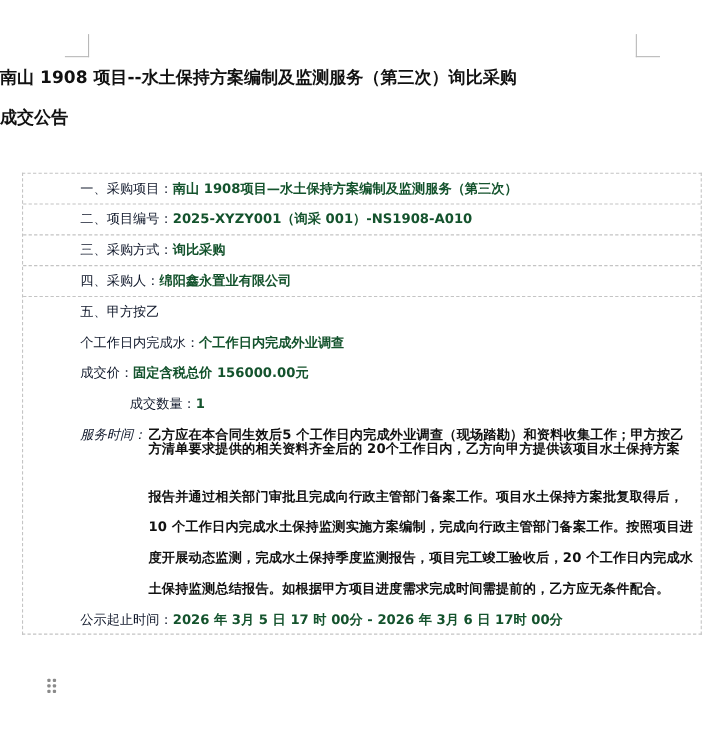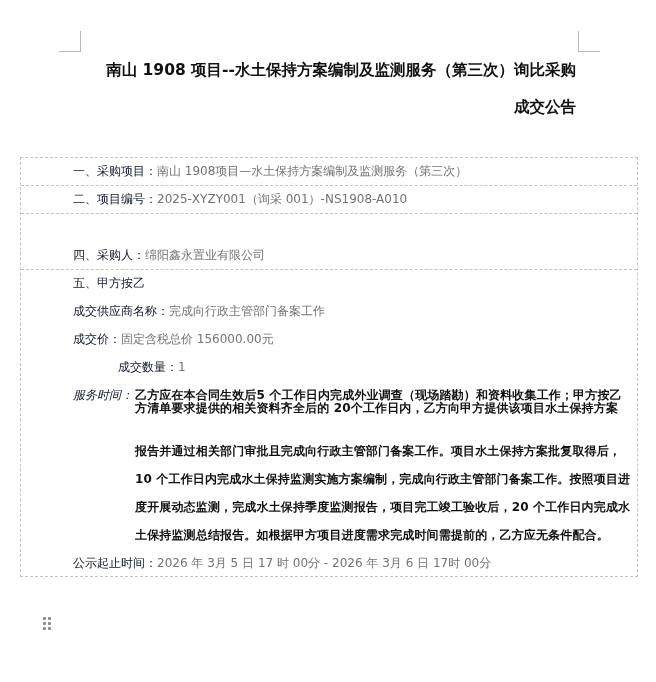--- a/index.html
+++ b/index.html
@@ -25,21 +25,21 @@
     left: 59px; top: 31px; width: 21px; height: 20px;
     border-right-width: 1px; border-bottom-width: 1px;
   }
   .crop-right {
     left: 578px; top: 31px; width: 21px; height: 20px;
     border-left-width: 1px; border-bottom-width: 1px;
   }
   .title {
     position: absolute;
     left: 0; width: 576px;
-    text-align: right;
+    text-align: left;
     font-size: 15.5px;
     font-weight: bold;
     letter-spacing: 0px;
     color: #111;
   }
   .title-1 { top: 60px; }
   .title-2 { top: 97px; }
 
   .table {
     position: absolute;
@@ -56,21 +56,21 @@
     box-sizing: border-box;
   }
   .line {
     position: absolute;
     left: 52px;
     font-size: 12px;
     line-height: 16px;
     white-space: nowrap;
   }
   .label { font-weight: normal; color: #0f172a; }
-  .value { font-weight: normal; color: #737373; }
+  .value { font-weight: bold; color: #14532d; }
   .svc-line {
     position: absolute;
     left: 114px;
     font-size: 12px;
     line-height: 16px;
     font-weight: bold;
     white-space: nowrap;
     color: #111;
     letter-spacing: 0.15px;
   }
@@ -103,32 +103,37 @@
   <div class="row" style="top:0;">
     <div class="line" style="top:5px;">
       <span class="label">一、采购项目：</span><span class="value">南山 1908项目—水土保持方案编制及监测服务（第三次）</span>
     </div>
   </div>
   <div class="row" style="top:28px;">
     <div class="line" style="top:5px;">
       <span class="label">二、项目编号：</span><span class="value">2025-XYZY001（询采 001）-NS1908-A010</span>
     </div>
   </div>
+  <div class="row" style="top:56px;">
+    <div class="line" style="top:5px;">
+      <span class="label">三、采购方式：</span><span class="value">询比采购</span>
+    </div>
+  </div>
   <div class="row" style="top:84px;">
     <div class="line" style="top:5px;">
       <span class="label">四、采购人：</span><span class="value">绵阳鑫永置业有限公司</span>
     </div>
   </div>
 
   <div>
     <div class="line" style="top:117px;">
       <span class="label">五、甲方按乙</span>
     </div>
     <div class="line" style="top:145px;">
-      <span class="label">成交供应商名称：</span><span class="value">完成向行政主管部门备案工作</span>
+      <span class="label">个工作日内完成水：</span><span class="value">个工作日内完成外业调查</span>
     </div>
     <div class="line" style="top:173px;text-align:center;">
       <span class="label">成交价：</span><span class="value">固定含税总价 156000.00元</span>
     </div>
     <div class="line" style="top:201px;margin-left:45px;">
       <span class="label">成交数量：</span><span class="value">1</span>
     </div>
     <div class="line" style="top:229px;font-style:italic;">
       <span class="label">服务时间：</span>
     </div>

